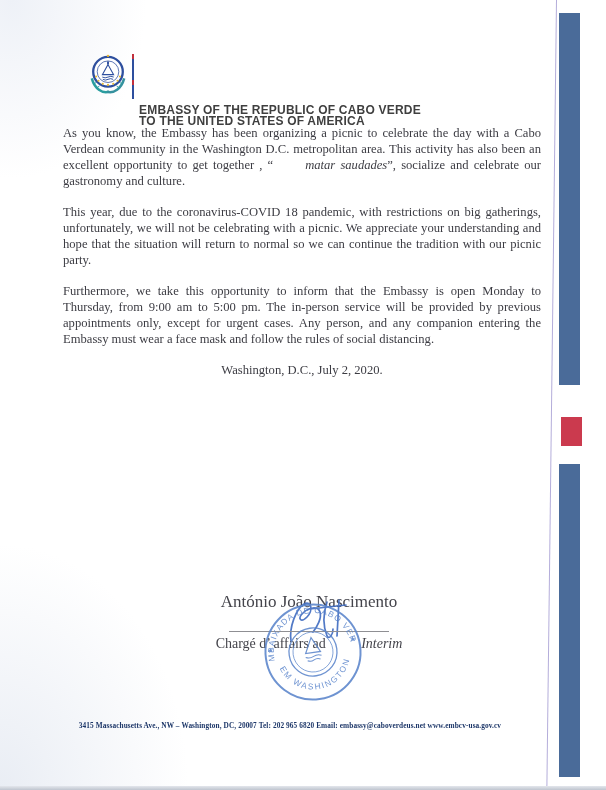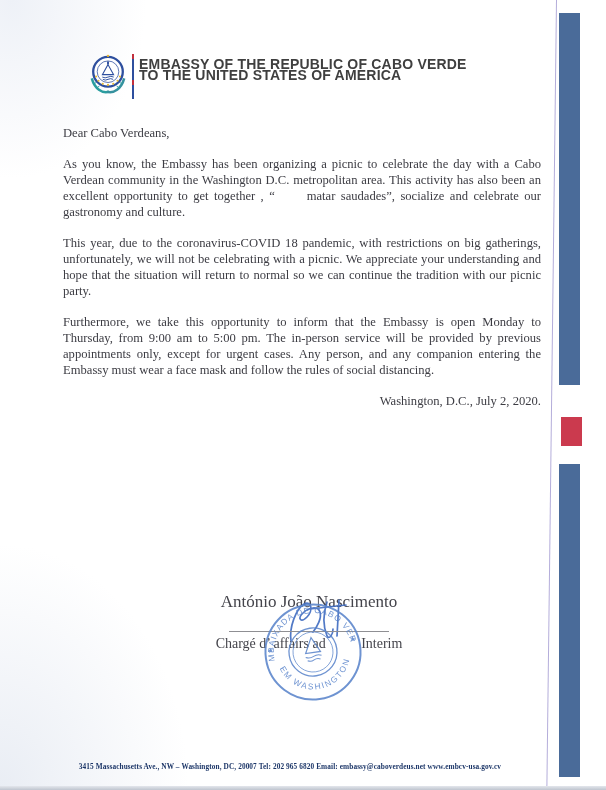--- a/index.html
+++ b/index.html
@@ -17,40 +17,40 @@
     content:"";position:absolute;left:0;right:0;bottom:0;height:4px;
     background:linear-gradient(180deg,#e3e6ec,#bfc5cf);
   }
 
   
   .header{position:absolute;left:87px;top:52px;display:flex;align-items:flex-start;}
   .logo{width:42px;height:49px;flex:0 0 auto;}
   .hdr-divider{width:2px;height:45px;margin:2px 5px 0 3px;
     background:linear-gradient(180deg,#c2303d 0 5px,#2e4f9e 5px 26px,#c2303d 26px 31px,#2e4f9e 31px 45px);}
   .hdr-text{padding-top:7px;font-family:"Liberation Sans", sans-serif;font-weight:bold;
-    font-size:14px;line-height:11px;color:#3f3f3f;letter-spacing:.2px;}
+    font-size:12px;line-height:11px;color:#3f3f3f;letter-spacing:.2px;margin-top:46px;}
 
   
   .body-text{position:absolute;left:63px;top:125px;width:478px;
     font-size:12.6px;line-height:16px;color:#3c3c43;text-align:justify;}
   .body-text p{margin:0 0 15px 0;}
-  .body-text .dateline{text-align:right;margin-top:15px;}
-  .it{margin-left:32px;}
+  .body-text .dateline{text-align:center;margin-top:15px;}
+  .it{font-style:italic;margin-left:32px;}
 
   
   .sig-name{position:absolute;left:70px;top:592px;width:478px;text-align:center;
     font-size:17px;color:#44444b;}
   .sig-scribble{position:absolute;left:282px;top:596px;width:72px;height:48px;opacity:.9;}
   .sig-rule{position:absolute;left:229px;top:631px;width:160px;height:1px;background:#8f8f93;}
   .sig-title{position:absolute;left:70px;top:636px;width:478px;text-align:center;
     font-size:14px;color:#44444b;}
   .stamp{position:absolute;left:261px;top:600px;width:104px;height:104px;opacity:.88;}
 
   
-  .footer{position:absolute;left:30px;top:762px;width:520px;text-align:center;
+  .footer{position:absolute;left:30px;top:721px;width:520px;text-align:center;
     font-family:"Liberation Serif", serif;font-weight:bold;
     font-size:7.3px;letter-spacing:.1px;color:#1c3668;}
 
   
   .fold-line{position:absolute;left:556px;top:0;width:1px;height:790px;
     background:#a79fd4;transform:rotate(.7deg);transform-origin:top center;opacity:.85;}
   .stripe{position:absolute;width:21px;}
   .stripe-blue-top{left:559px;top:13px;height:372px;}
   .stripe-red{left:561px;top:417px;height:29px;}
   .stripe-blue-bottom{left:559px;top:464px;height:313px;}
@@ -86,21 +86,20 @@
       <circle cx="22" cy="3.5" r="1.2" fill="#e8b830"></circle>
     </svg>
     <div class="hdr-divider"></div>
     <div class="hdr-text">
       <div>EMBASSY OF THE REPUBLIC OF CABO VERDE</div>
       <div>TO THE UNITED STATES OF AMERICA</div>
     </div>
   </div>
 
   <div class="body-text" style="color: rgb(60, 60, 67);">
-    <p>Dear Cabo Verdeans,</p>
     <p><span>As you know, the Embassy has been organizing a picnic to celebrate the day with a Cabo Verdean community in the Washington D.C. metropolitan area. This activity has also been an excellent opportunity to get together , “</span><span class="it">matar saudades</span><span>”, socialize and celebrate our gastronomy and culture.</span></p>
     <p>This year, due to the coronavirus-COVID 18 pandemic, with restrictions on big gatherings, unfortunately, we will not be celebrating with a picnic. We appreciate your understanding and hope that the situation will return to normal so we can continue the tradition with our picnic party.</p>
     <p>Furthermore, we take this opportunity to inform that the Embassy is open Monday to Thursday, from 9:00 am to 5:00 pm. The in-person service will be provided by previous appointments only, except for urgent cases. Any person, and any companion entering the Embassy must wear a face mask and follow the rules of social distancing.</p>
     <p class="dateline">Washington, D.C., July 2, 2020.</p>
   </div>
 
   <div class="sig-name">António João Nascimento</div>
 
   <svg class="sig-scribble" viewBox="0 0 72 48">
     <g fill="none" stroke="#3f6bc0" stroke-width="1.7" stroke-linecap="round">

